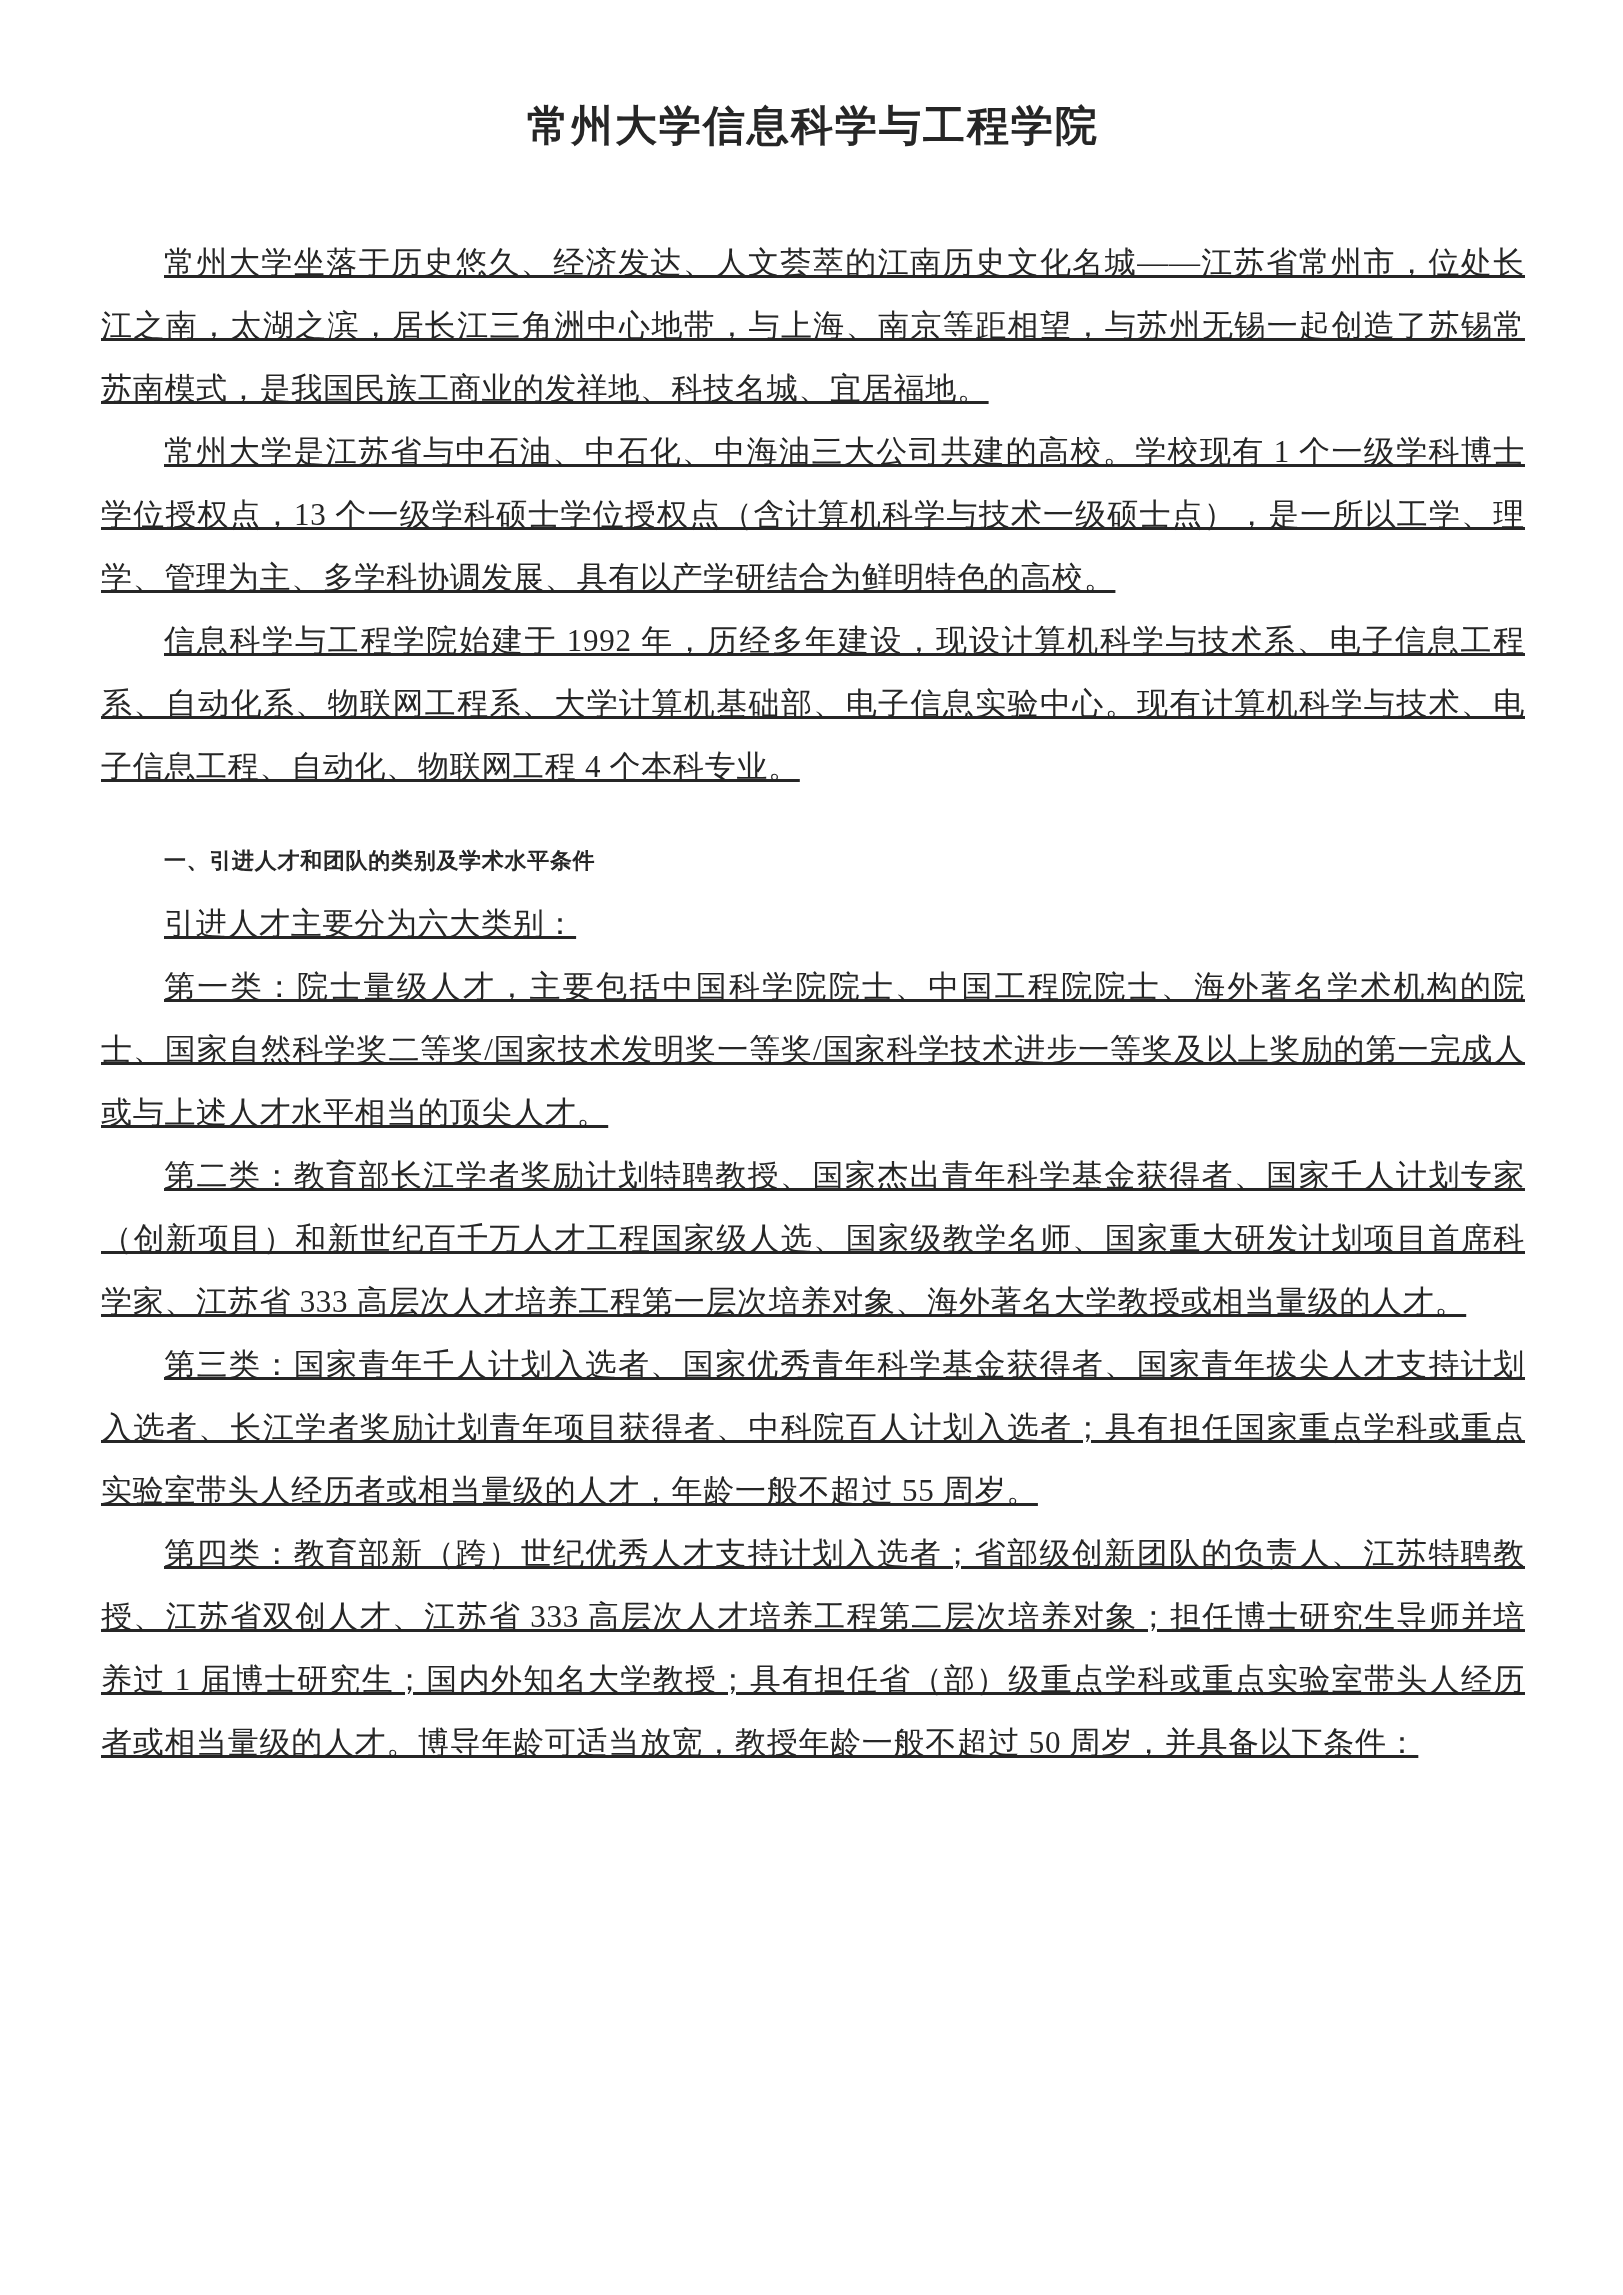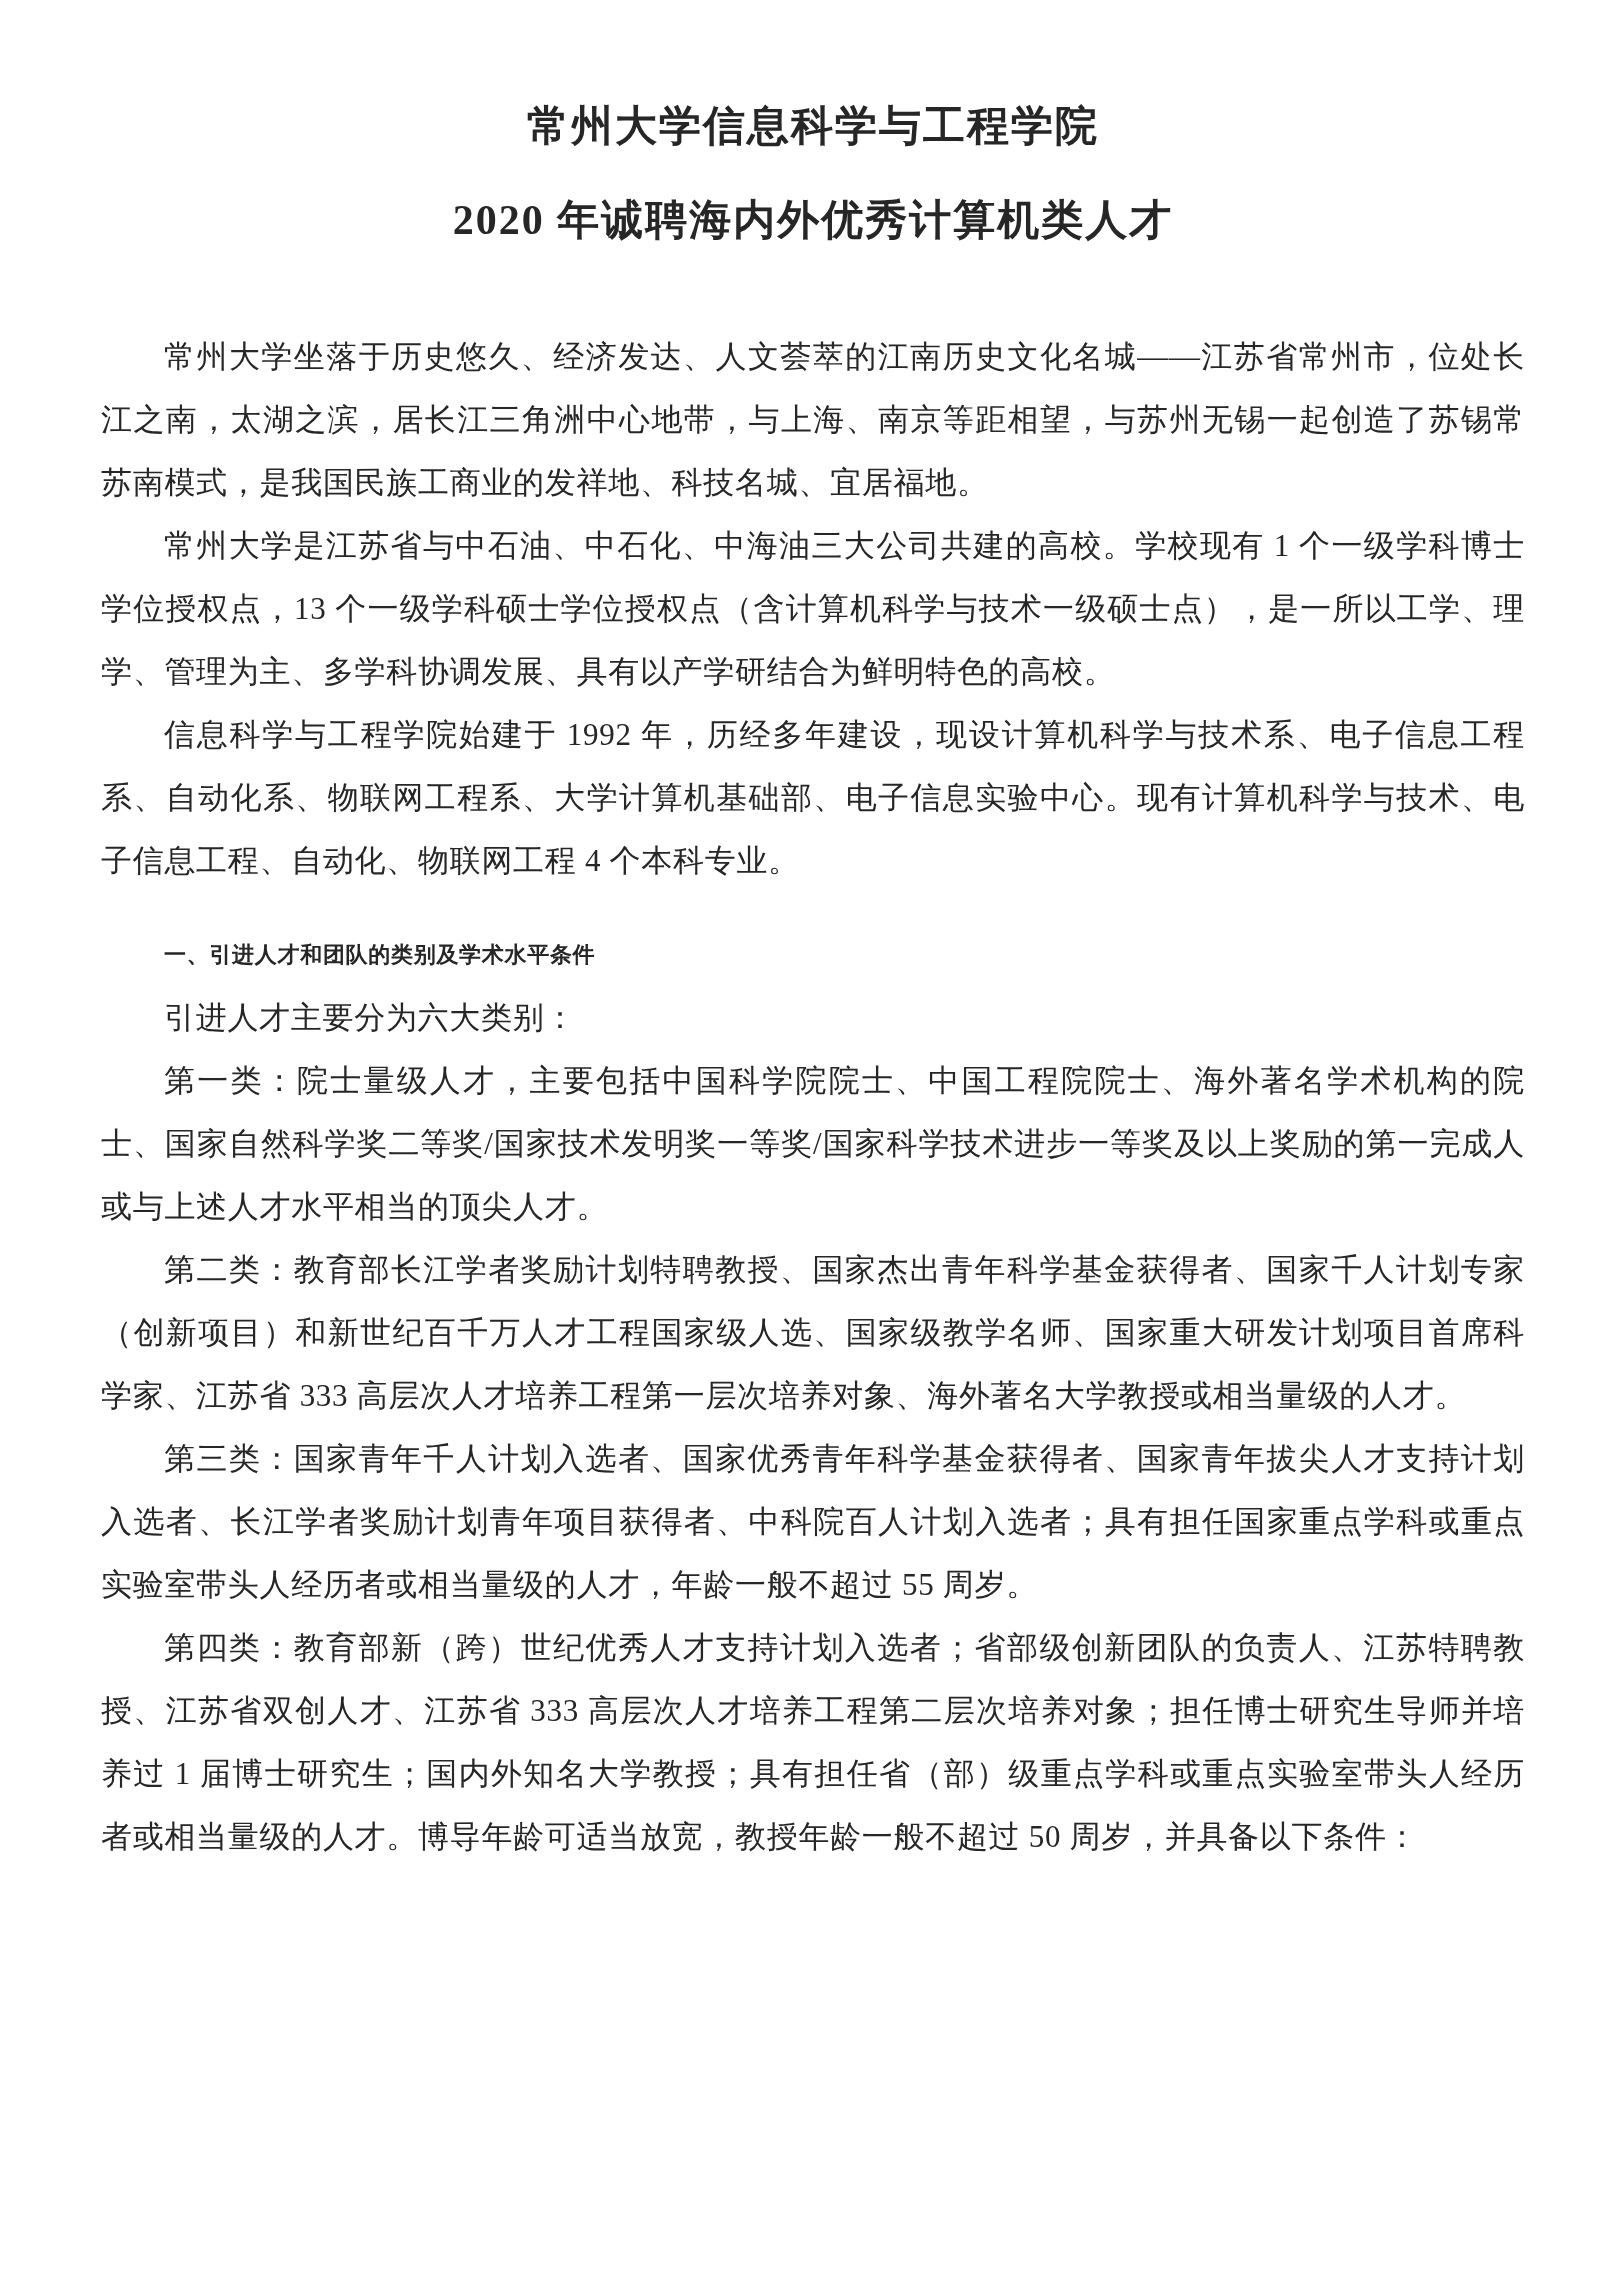--- a/index.html
+++ b/index.html
@@ -31,39 +31,39 @@
     margin-top: 58px;
   }
   .body-content p {
     margin: 0;
     font-size: 31px;
     line-height: 63px;
     text-align: justify;
     text-justify: inter-character;
     text-indent: 63px;
     letter-spacing: 0.7px;
+    text-decoration: underline;
   }
   .section-heading {
     margin: 31px 0 0 0;
     font-family: "Liberation Sans", "DejaVu Sans", sans-serif;
     font-weight: bold;
     font-size: 22px;
     line-height: 63px;
     text-indent: 63px;
     letter-spacing: 0.7px;
   }
 </style>
 </head>
 <body>
 
 <div class="page">
 
   <h1 class="doc-title">常州大学信息科学与工程学院</h1>
 
-  <h1 class="doc-title">2020 年诚聘海内外优秀计算机类人才</h1>
 
   <div class="body-content">
 
     <p>常州大学坐落于历史悠久、经济发达、人文荟萃的江南历史文化名城——江苏省常州市，位处长江之南，太湖之滨，居长江三角洲中心地带，与上海、南京等距相望，与苏州无锡一起创造了苏锡常苏南模式，是我国民族工商业的发祥地、科技名城、宜居福地。</p>
 
     <p>常州大学是江苏省与中石油、中石化、中海油三大公司共建的高校。学校现有 1 个一级学科博士学位授权点，13 个一级学科硕士学位授权点（含计算机科学与技术一级硕士点），是一所以工学、理学、管理为主、多学科协调发展、具有以产学研结合为鲜明特色的高校。</p>
 
     <p>信息科学与工程学院始建于 1992 年，历经多年建设，现设计算机科学与技术系、电子信息工程系、自动化系、物联网工程系、大学计算机基础部、电子信息实验中心。现有计算机科学与技术、电子信息工程、自动化、物联网工程 4 个本科专业。</p>
 
 

